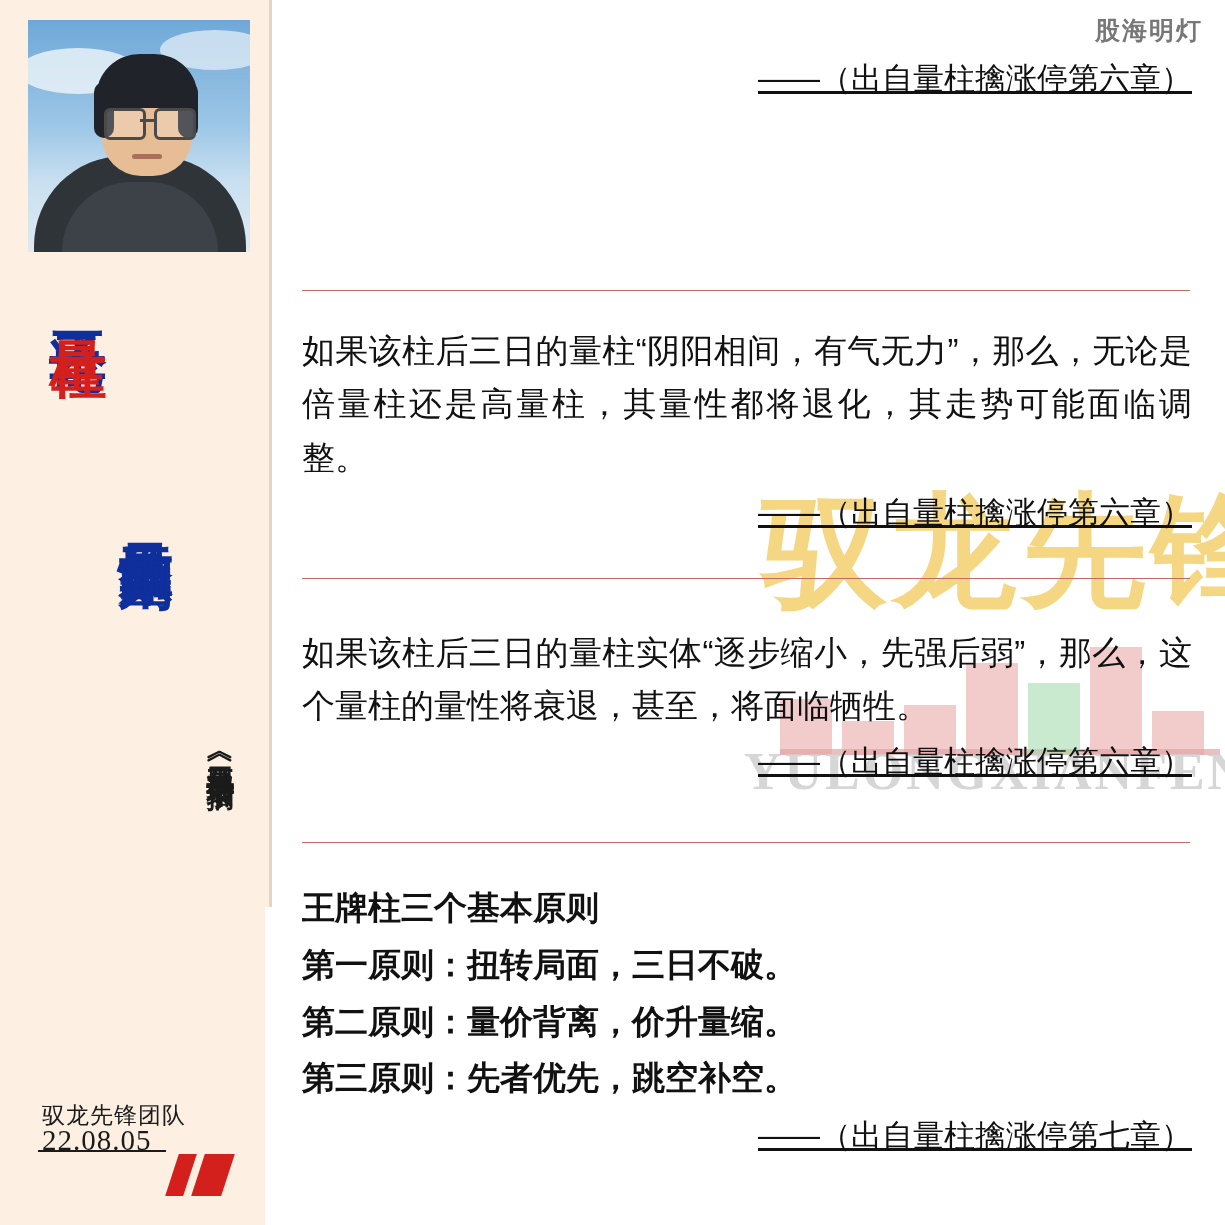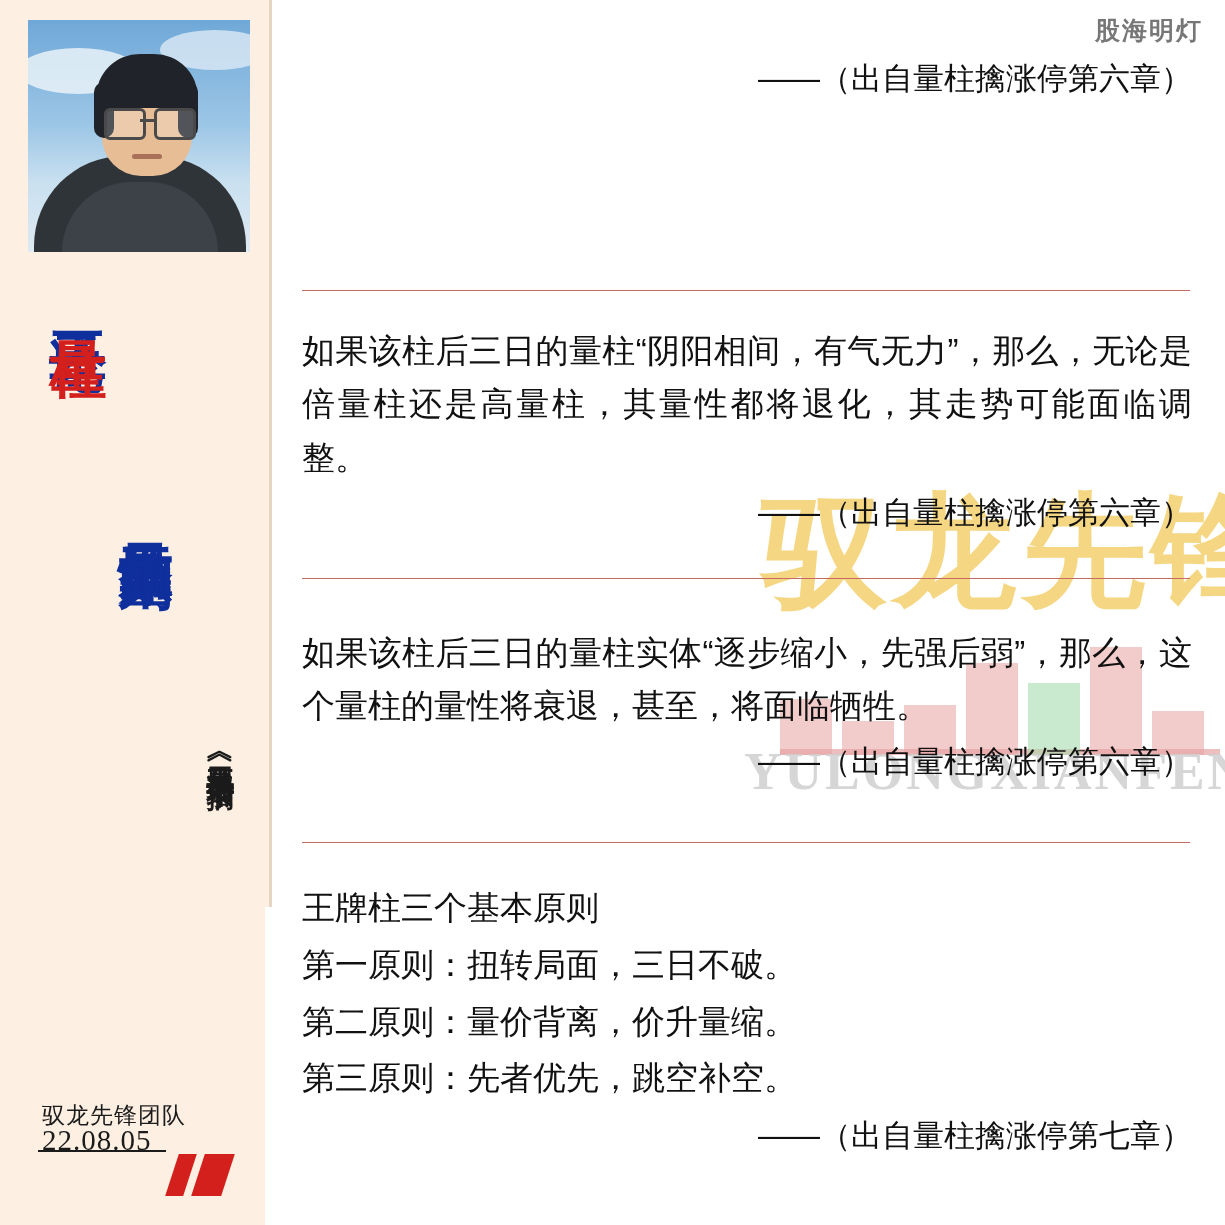--- a/index.html
+++ b/index.html
@@ -220,33 +220,35 @@
     color: #111111;
     text-align: justify;
   }
   .cite {
     font-family: "Liberation Sans", sans-serif;
     font-size: 31px;
     line-height: 1.6;
     color: #111111;
     text-align: right;
     margin-top: 4px;
+    text-decoration: underline;
   }
   .divider {
     position: absolute;
     left: 30px;
     width: 888px;
     height: 1px;
     background: #c46a63;
   }
   .list-line {
     font-family: "Liberation Sans", sans-serif;
     font-size: 33px;
     line-height: 1.72;
     color: #111111;
+    font-weight: bold;
   }
 
   
   #watermark {
     position: absolute;
     left: 430px;
     top: 470px;
     width: 760px;
     height: 380px;
     pointer-events: none;

